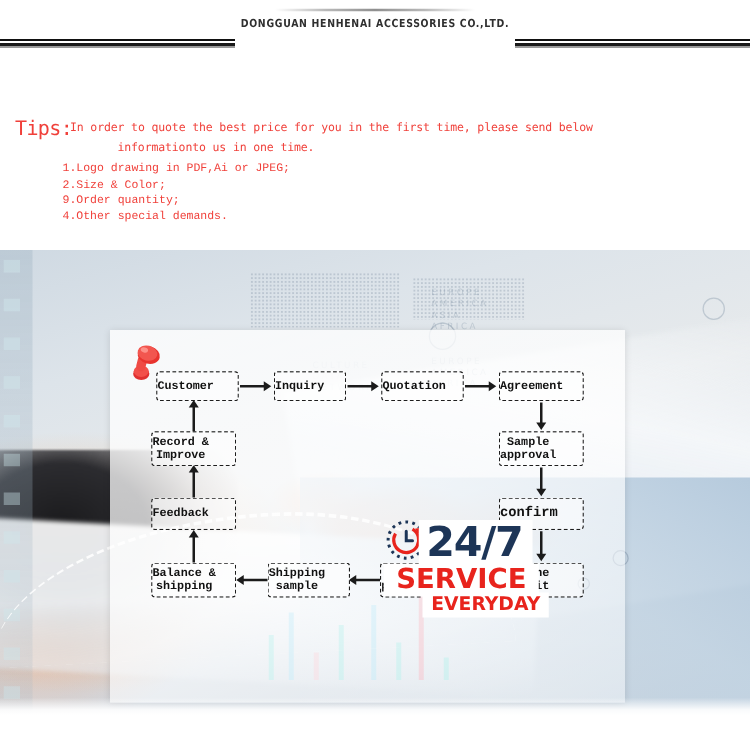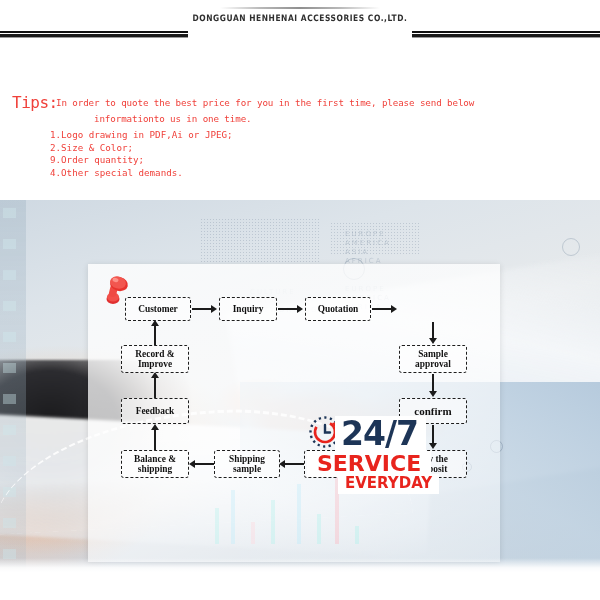--- a/index.html
+++ b/index.html
@@ -54,21 +54,21 @@
   }
   #tips-label{
     position:absolute;left:0;top:-2px;
     font-size:16px;font-weight:normal;letter-spacing:-0.5px;
     color:#f0403a;
   }
   #tips-body{margin-left:44px;font-size:9.2px;line-height:16px;letter-spacing:-0.1px;}
   #tips-body .lead{display:block;}
   #tips-body .lead2{display:block;margin-left:38px;}
   #tips-list{margin:2px 0 0 38px;padding:0;list-style:none;}
-  #tips-list li{font-size:9.2px;line-height:12.6px;white-space:pre;}
+  #tips-list li{font-size:9.2px;line-height:12.6px;white-space:pre;font-family:Liberation Mono, monospace;}
 
   
   #photo{
     position:absolute;left:0;top:200px;width:600px;height:372px;
     overflow:hidden;
     background:
       radial-gradient(ellipse 260px 150px at 60px 250px, rgba(255,150,60,0.45), rgba(255,150,60,0) 70%),
       radial-gradient(ellipse 200px 120px at 20px 300px, rgba(255,120,40,0.35), rgba(255,120,40,0) 70%),
       linear-gradient(165deg,#cfd9e2 0%,#dde4ea 22%,#e7eaec 45%,#d2dae2 70%,#b9c8d6 100%);
   }
@@ -145,23 +145,23 @@
   #pushpin{
     position:absolute;left:12px;top:8px;width:34px;height:34px;
   }
 
   .fbox{
     position:absolute;
     border:1.4px dashed #1d1d1d;
     border-radius:3px;
     background:rgba(255,255,255,0.55);
     color:#111;
-    font-family:Liberation Serif, serif;
+    font-family:Liberation Mono, monospace;
     font-size:9.4px;font-weight:bold;
-    display:flex;align-items:center;justify-content:center;
+    display:flex;align-items:center;justify-content:flex-start;
     text-align:center;line-height:10.5px;
     box-sizing:border-box;
   }
   .arrow{position:absolute;background:#1b1b1b;}
   .arrow-h{height:1.6px;}
   .arrow-v{width:1.6px;}
   .ahead{position:absolute;width:0;height:0;}
   .ahead-r{border-top:4px solid transparent;border-bottom:4px solid transparent;border-left:6px solid #1b1b1b;}
   .ahead-l{border-top:4px solid transparent;border-bottom:4px solid transparent;border-right:6px solid #1b1b1b;}
   .ahead-d{border-left:4px solid transparent;border-right:4px solid transparent;border-top:6px solid #1b1b1b;}
@@ -294,20 +294,23 @@
     </div>
     <div class="arrow arrow-h" style="left:190px;top:44px;width:20px;"></div>
     <div class="ahead ahead-r" style="left:209px;top:41px;"></div>
 
     <div class="fbox" style="left:217px;top:33px;width:66px;height:24px;">
       <span>Quotation</span>
     </div>
     <div class="arrow arrow-h" style="left:284px;top:44px;width:20px;"></div>
     <div class="ahead ahead-r" style="left:303px;top:41px;"></div>
 
+    <div class="fbox" style="left:311px;top:33px;width:68px;height:24px;">
+      <span>Agreement</span>
+    </div>
 
     <div class="arrow arrow-v" style="left:344px;top:58px;height:18px;"></div>
     <div class="ahead ahead-d" style="left:341px;top:74px;"></div>
 
     <div class="fbox" style="left:311px;top:81px;width:68px;height:28px;white-space:pre-line;">
       <span>Sample
 approval</span>
     </div>
     <div class="arrow arrow-v" style="left:344px;top:110px;height:19px;"></div>
     <div class="ahead ahead-d" style="left:341px;top:127px;"></div>

